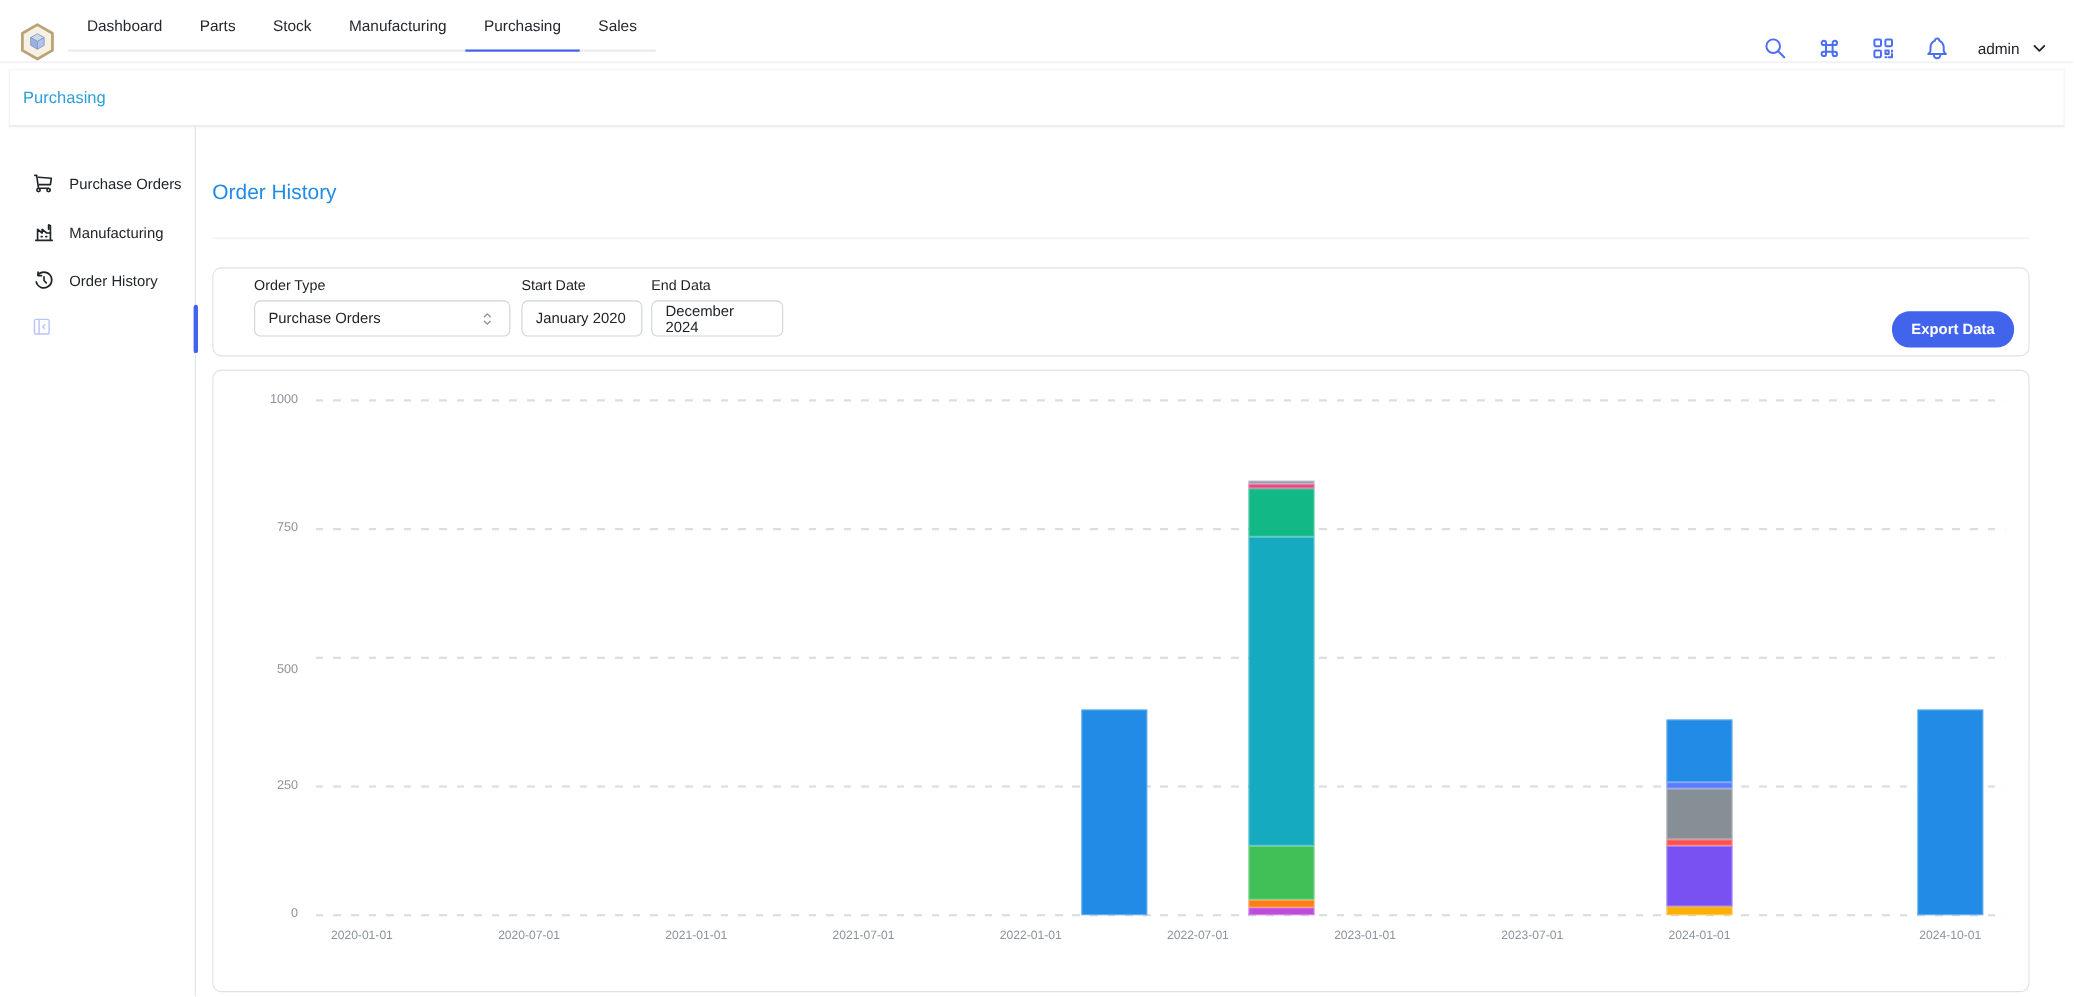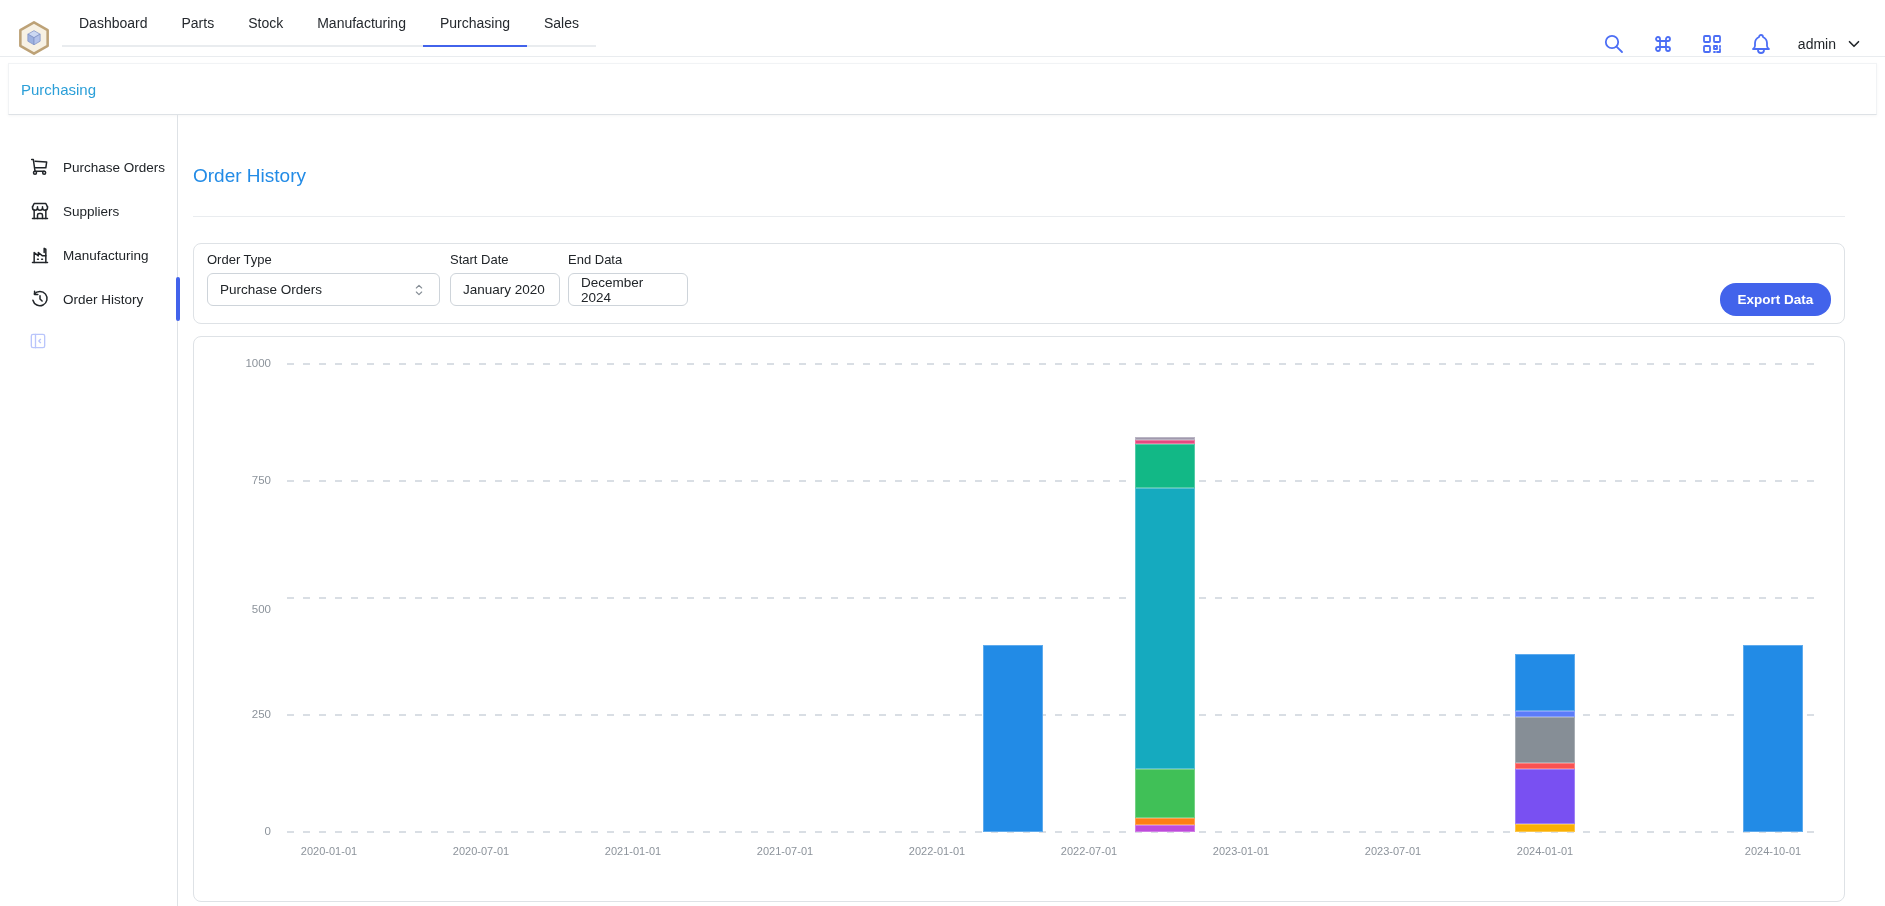--- a/index.html
+++ b/index.html
@@ -63,21 +63,21 @@
 
   .main { flex:1 1 auto; padding:0 40px 0 15px; }
   .page-title { margin:50px 0 0 0; font-size:19px; font-weight:400; color:#228be6; }
   .title-divider { border:none; border-top:1px solid #e9ecef; margin:29px 0 0 0; }
 
   
   .filter-card {
     margin-top:26px; height:81px; border:1px solid #dee2e6; border-radius:8px;
     position:relative; display:flex; align-items:flex-start; padding:8px 12px 0 13px; background:#fff;
   }
-  .field { display:flex; flex-direction:column; gap:6px; }
+  .field { display:flex; flex-direction:column; gap:6px;margin-left:24px; }
   .field-label { font-size:13px; color:#212529; font-weight:500; }
   .control {
     height:33px; border:1px solid #ced4da; border-radius:6px; background:#fff;
     display:flex; align-items:center; padding:0 12px; font-size:13.5px; color:#212529; cursor:pointer;
   }
   .control .selector { margin-left:auto; width:16px; height:16px; color:#868e96; stroke-width:1.7; }
   .control.focused { border:1.6px solid #4c6ef5; }
   .w-ordertype { width:233px; }
   .w-start { width:110px; margin-left:10px; }
   .w-end { width:120px; margin-left:8px; }
@@ -174,31 +174,20 @@
 <div class="content">
   <aside class="sidebar">
     <div class="sidebar-item">
       <svg class="icon" viewBox="0 0 24 24">
         <circle cx="6" cy="19" r="1.8"></circle>
           <circle cx="17" cy="19" r="1.8"></circle>
         <path d="M17 17H6L4 3H2"></path>
           <path d="M6 5l14 1l-1 7H6.6"></path>
       </svg>
       <span>Purchase Orders</span>
-    </div>
-    <div class="sidebar-item">
-      <svg class="icon" viewBox="0 0 24 24">
-        <path d="M3 21h18"></path>
-        <path d="M3 7v1a3 3 0 0 0 6 0V7m0 1a3 3 0 0 0 6 0V7m0 1a3 3 0 0 0 6 0V7"></path>
-        <path d="M3 7l2-4h14l2 4"></path>
-        <path d="M5 21V10.85"></path>
-          <path d="M19 21V10.85"></path>
-        <path d="M9 21v-4a2 2 0 0 1 2-2h2a2 2 0 0 1 2 2v4"></path>
-      </svg>
-      <span>Suppliers</span>
     </div>
     <div class="sidebar-item">
       <svg class="icon" viewBox="0 0 24 24">
         <path d="M3 21h18"></path>
         <path d="M5 21V9l5 4V9l5 4h4v8"></path>
         <path d="M19 13V5l-2-1v5"></path>
         <path d="M9 17h1"></path>
           <path d="M14 17h1"></path>
       </svg>
       <span>Manufacturing</span>

